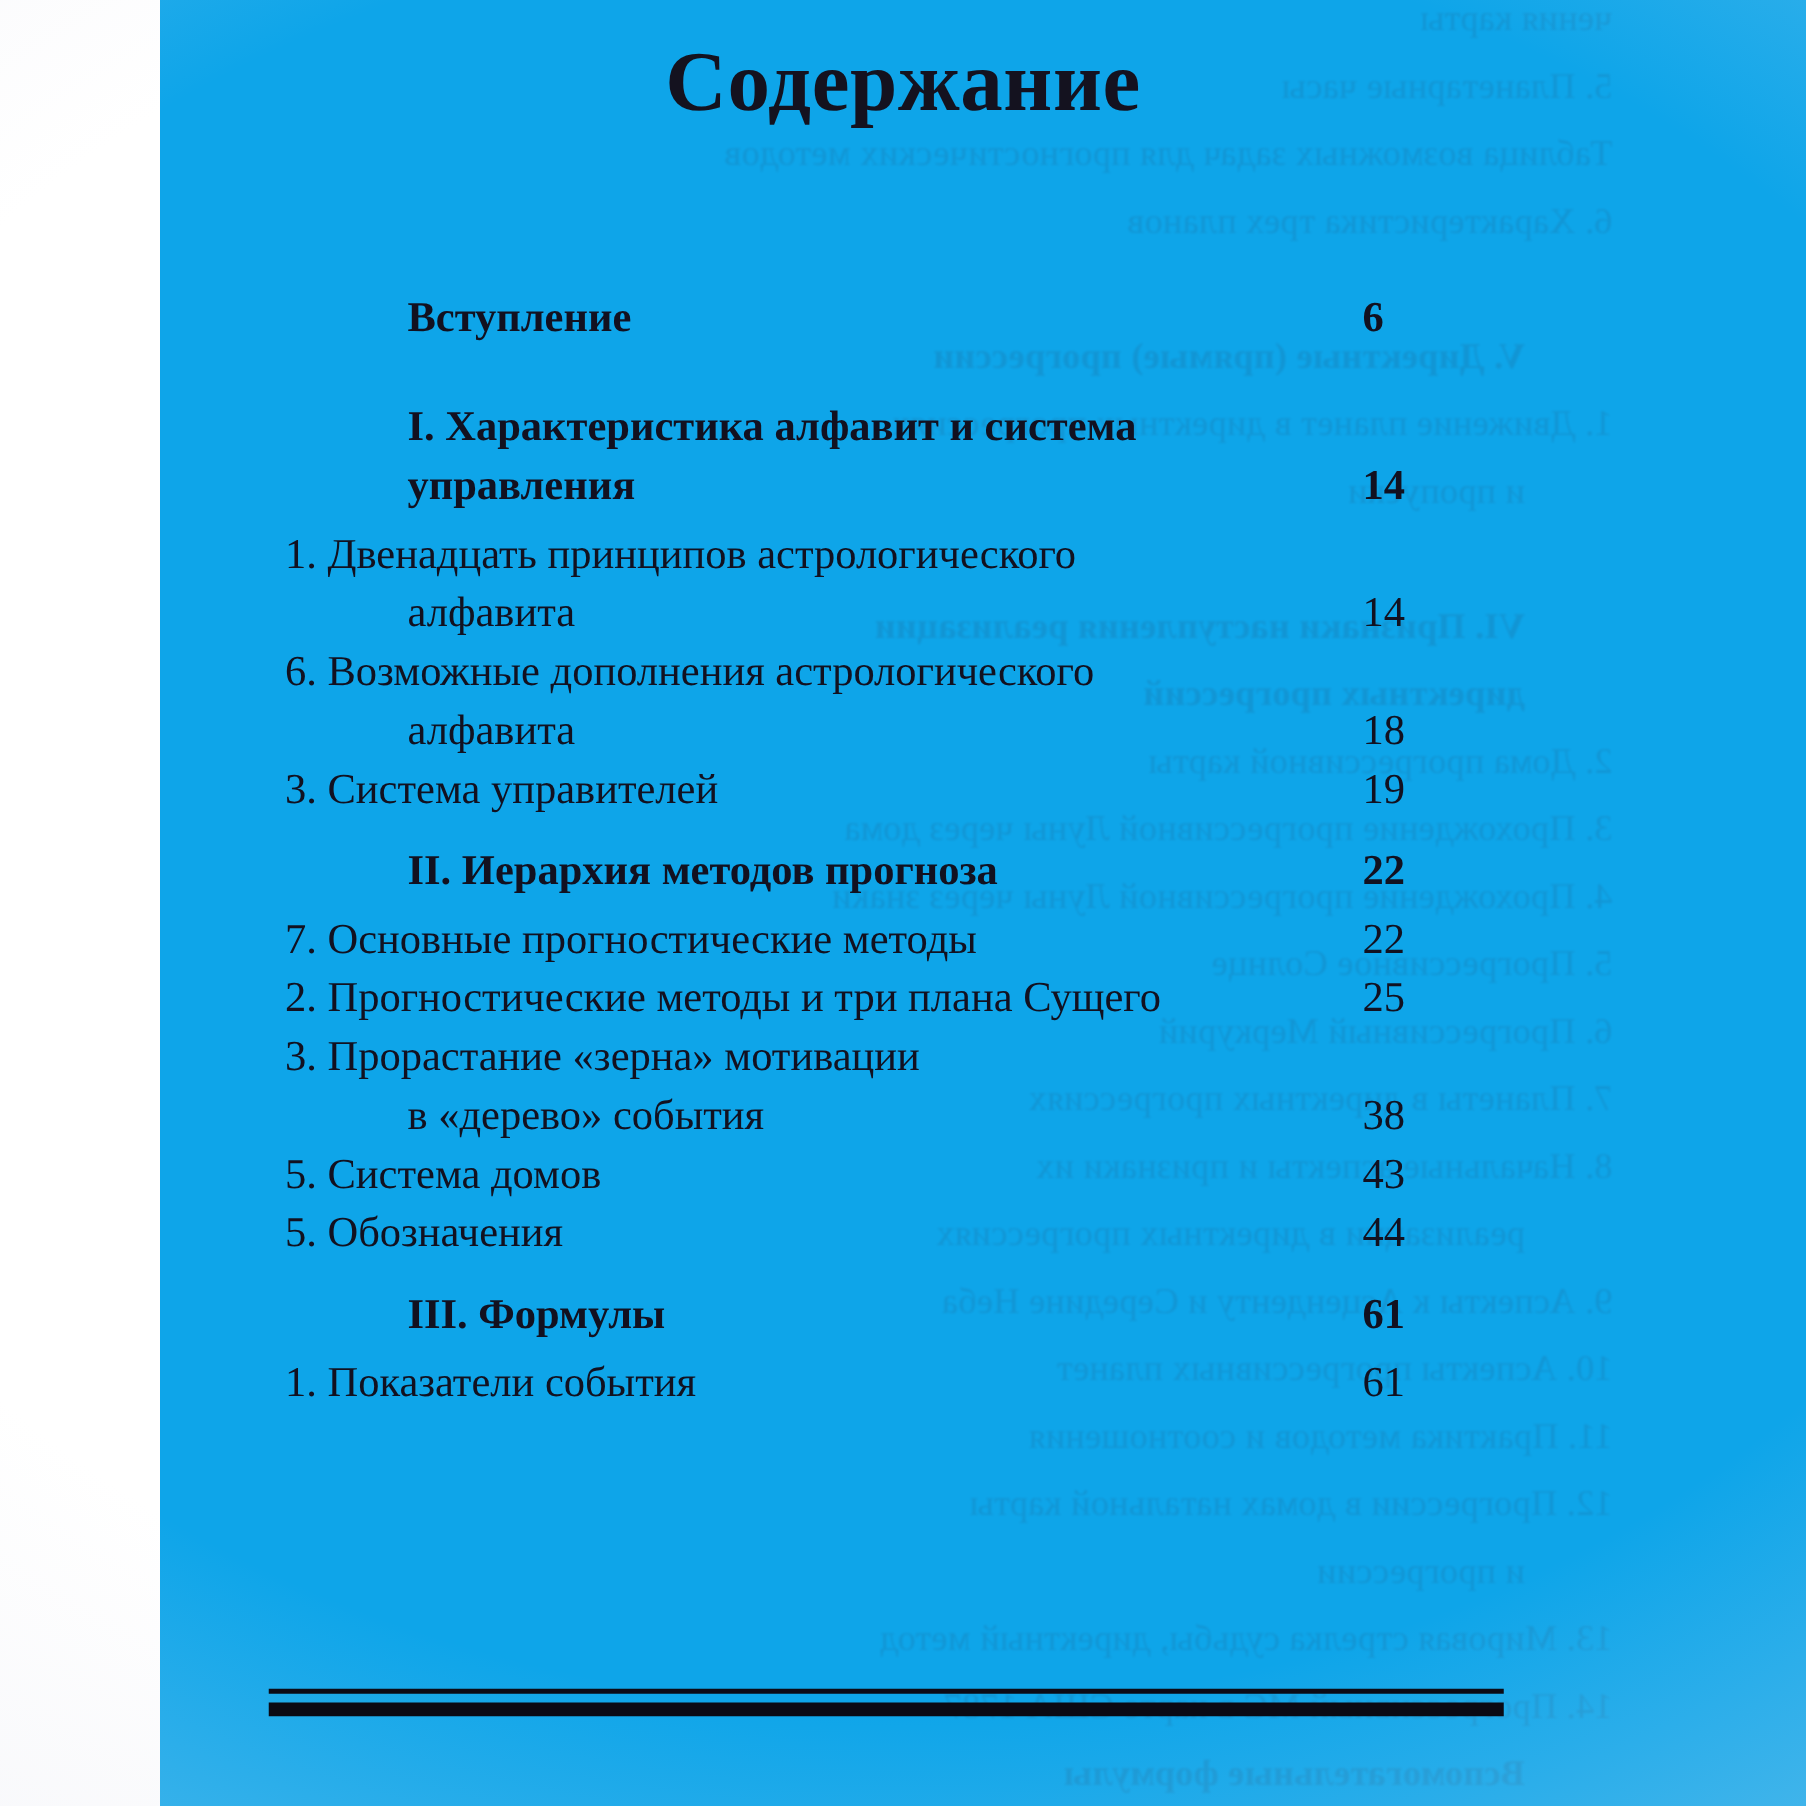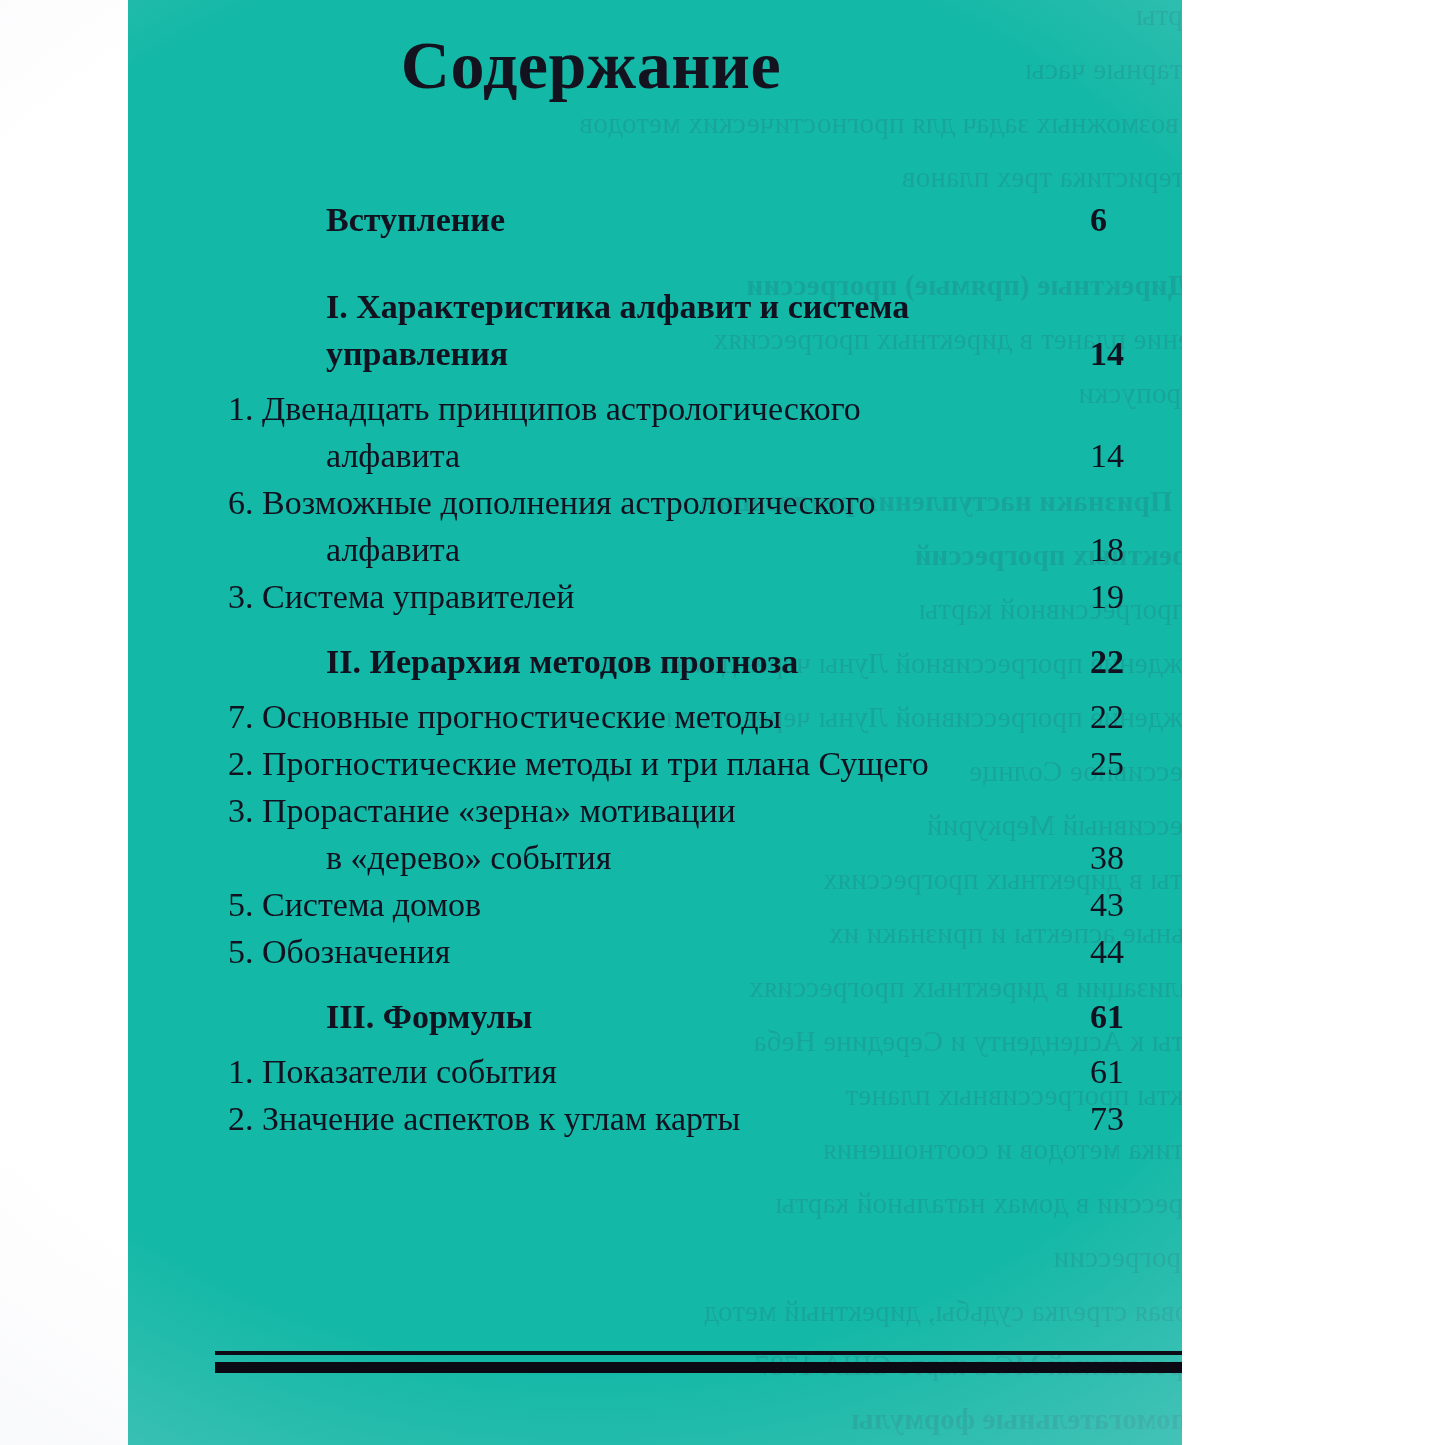--- a/index.html
+++ b/index.html
@@ -4,23 +4,23 @@
 <title>Содержание</title>
 <style>
   html, body {
     margin: 0;
     padding: 0;
     background: #ffffff;
   }
 
   .page {
     position: relative;
-    width: 1182px;
+    width: 1445px;
     height: 1445px;
-    background: #14b8a6;
+    background: #0ea5e9;
     overflow: hidden;
     font-family: "Liberation Serif", "DejaVu Serif", serif;
     color: #100f1c;
   }
 
   
   .paper-left-edge {
     position: absolute;
     left: 0;
     top: 0;
@@ -126,20 +126,21 @@
     padding-left: 98px;
   }
 
   
   .toc-row.front .label,
   .toc-row.front .page-num {
     font-weight: bold;
   }
   .toc-row.front .label {
     padding-left: 98px;
+    margin-top: 35px;
   }
 
   
   .toc-row.cont .label {
     padding-left: 98px;
   }
 
   
   .sp-lg { height: 40px; }
   .sp-md { height: 18px; }
@@ -274,24 +275,20 @@
         <div class="sp-md"></div>
         <div class="toc-row chapter">
           <span class="label">III. Формулы</span>
           <span class="page-num">61</span>
         </div>
         <div class="sp-sm"></div>
         <div class="toc-row item">
           <span class="label">1. Показатели события</span>
           <span class="page-num">61</span>
         </div>
-        <div class="toc-row item">
-          <span class="label">2. Значение аспектов к углам карты</span>
-          <span class="page-num">73</span>
-        </div>
       </div>
 
     <div class="bottom-rule">
       <div class="r1"></div>
       <div class="r2"></div>
     </div>
 
   </div>
 </div>
 

